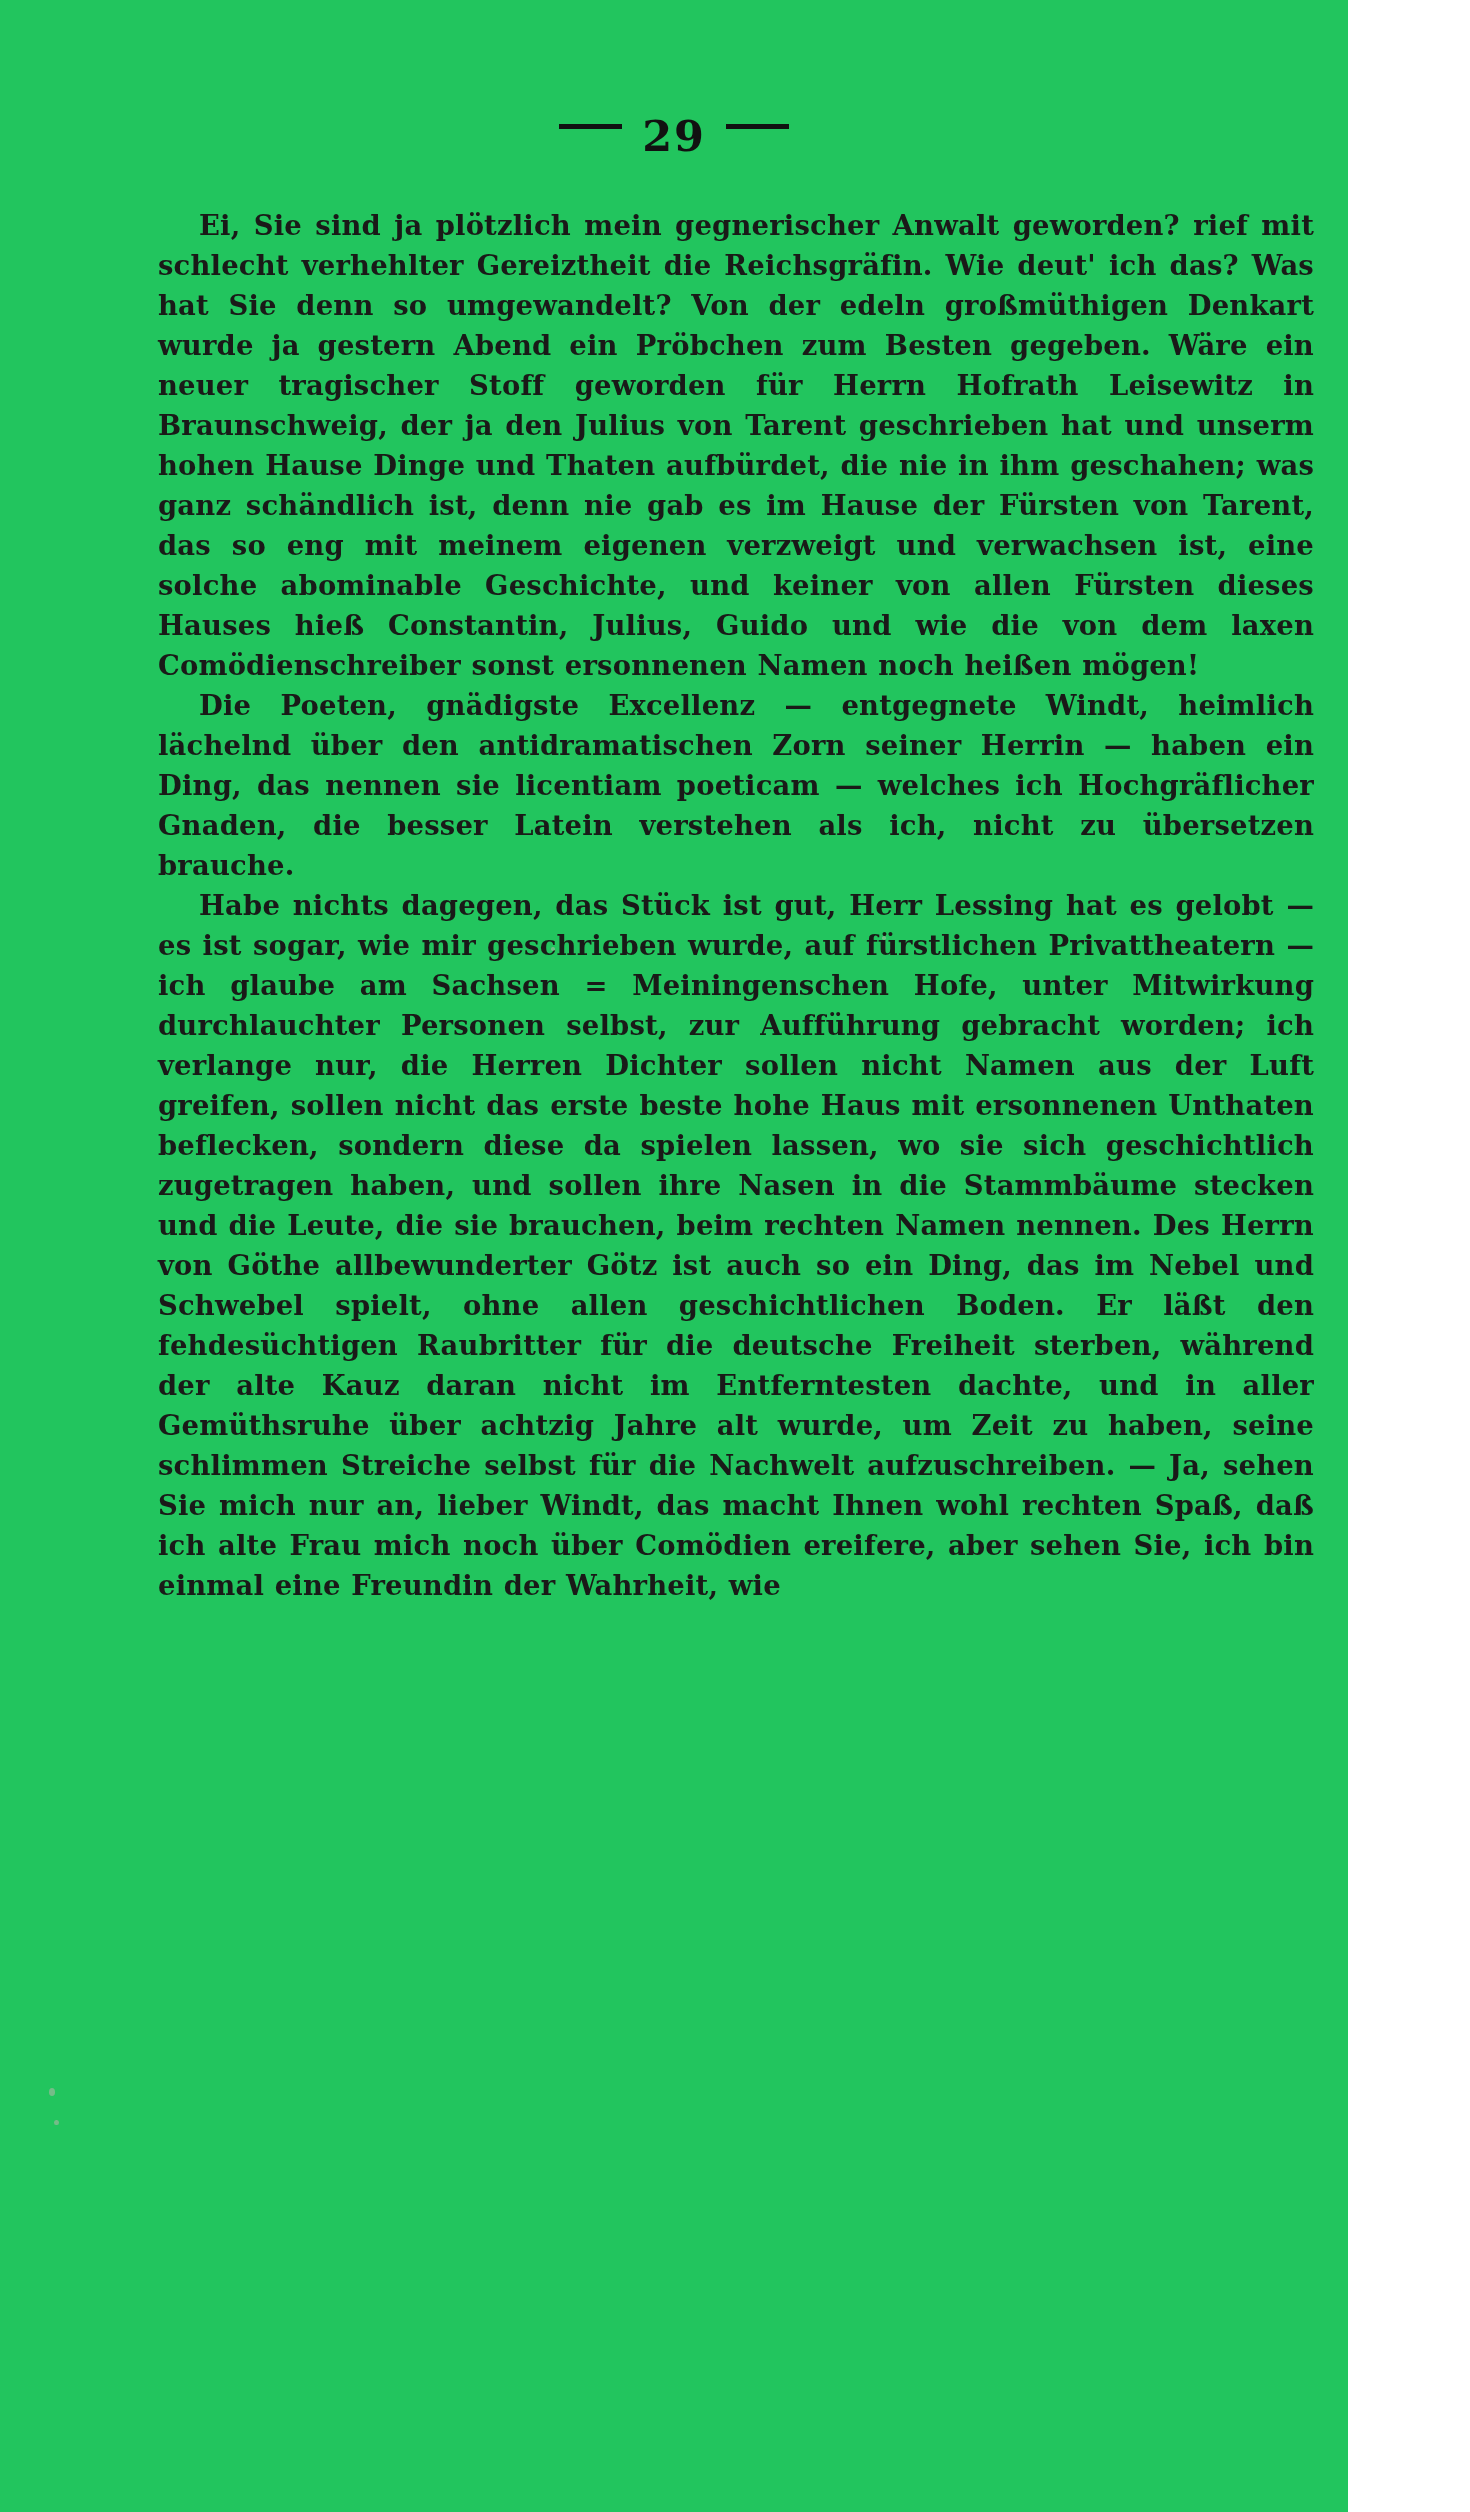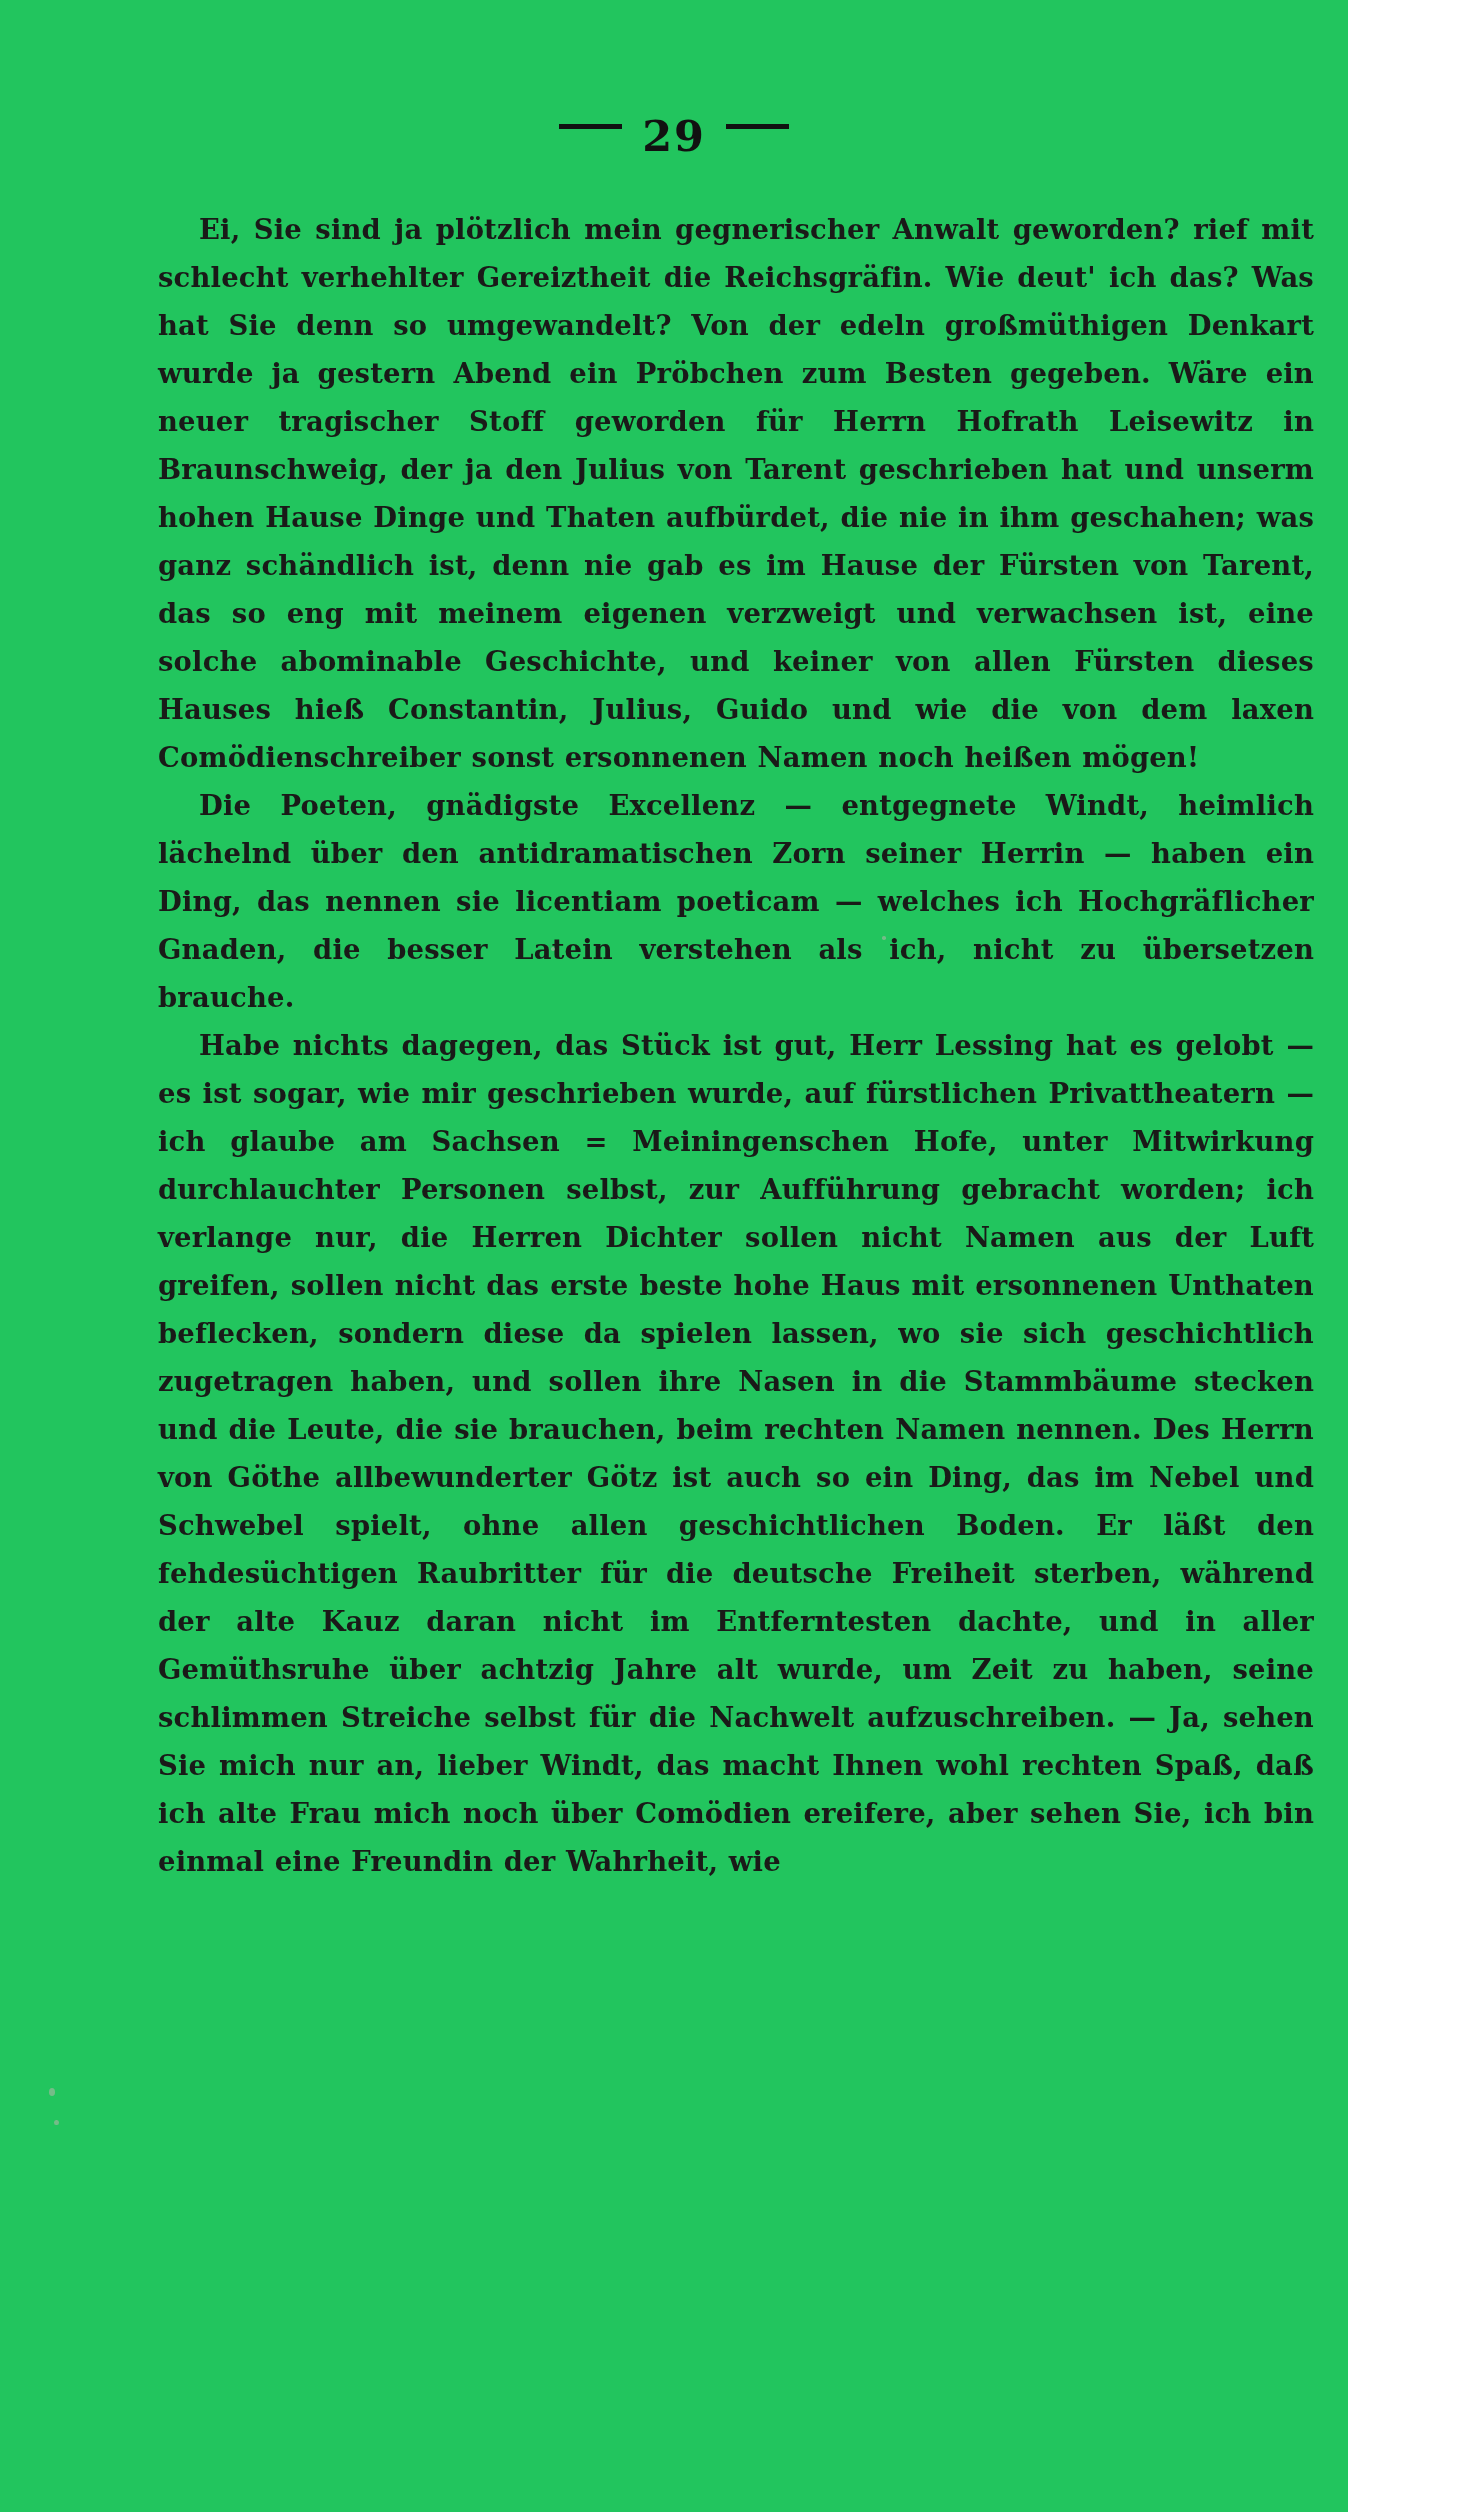--- a/index.html
+++ b/index.html
@@ -41,21 +41,21 @@
     vertical-align: middle;
     font-size: 43px;
   }
   .body-text {
     position: absolute;
     top: 205px;
     left: 158px;
     width: 1156px;
     font-family: "DejaVu Serif", serif;
     font-size: 27.4px;
-    line-height: 48px;
+    line-height: 40px;
     color: #1a1a18;
     text-align: justify;
     text-justify: inter-word;
     letter-spacing: 0.2px;
   }
   .body-text p {
     margin: 0;
     text-indent: 41px;
     word-spacing: 0.9px;
   }

